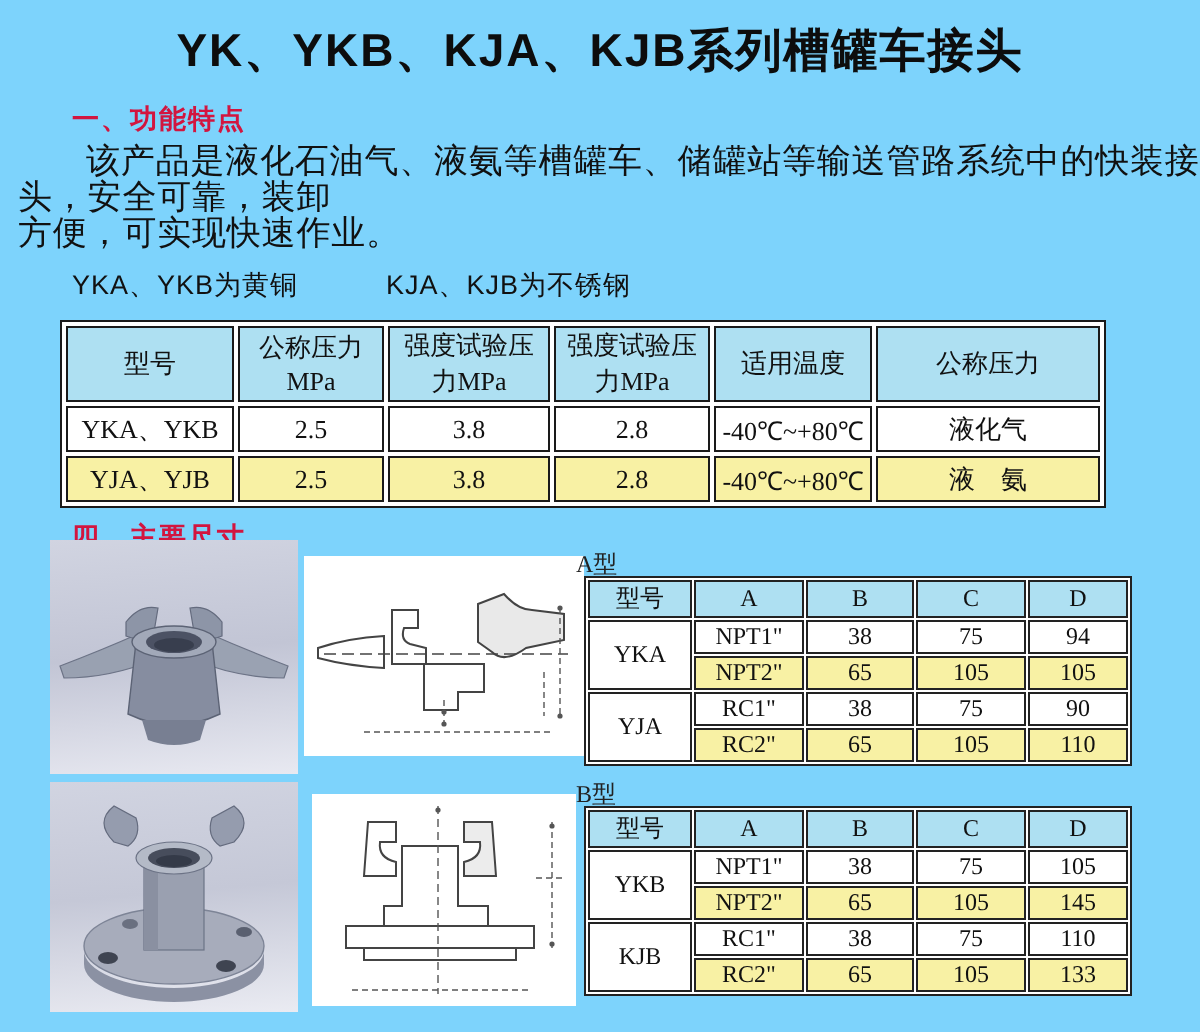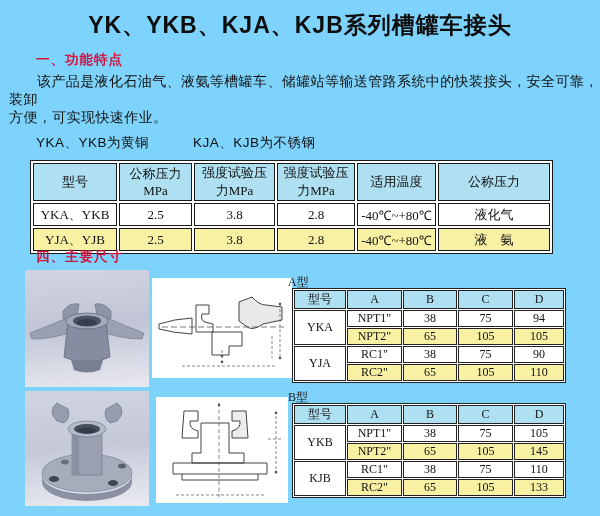--- a/index.html
+++ b/index.html
@@ -8,23 +8,23 @@
     font-family:"Liberation Sans", sans-serif; color:#111; overflow:hidden;
   }
   .title {
     position:absolute; top:10px; left:0; width:100%; text-align:center;
     font-size:23px; font-weight:bold; letter-spacing:1px; color:#0d0d0d;
   }
   .sec-heading {
     position:absolute; left:36px; color:#d2153f; font-weight:bold;
     font-size:13.5px; letter-spacing:1px;
   }
-  #sec1 { top:51px; } #sec2 { top:104px; } #sec3 { top:138px; } #sec4 { top:248px; }
+  #sec1 { top:51px; } #sec2 { top:104px; } #sec3 { top:138px; } #sec4 { top:260px; }
   .para {
-    position:absolute; left:5px; top:68px; width:591px; font-size:14px;
+    position:absolute; left:5px; top:68px; width:591px; font-size:17px;
     line-height:18px; letter-spacing:0.4px; white-space:pre-wrap; margin:4px;
   }
   .para { text-indent:2em; }
   .materials { position:absolute; left:36px; top:134px; font-size:13.5px; letter-spacing:0.5px; }
   .materials .gap { display:inline-block; width:44px; }
 
   table { border-collapse:separate; background:#fff; }
   .perf {
     position:absolute; left:30px; top:160px; border-spacing:2px;
     border:1.5px solid #1a1a1a; font-family:"Liberation Serif", serif;

